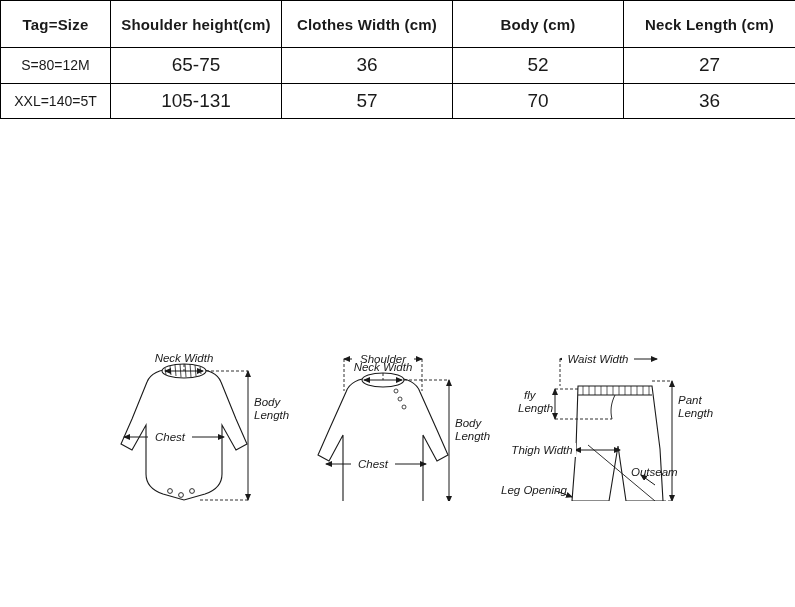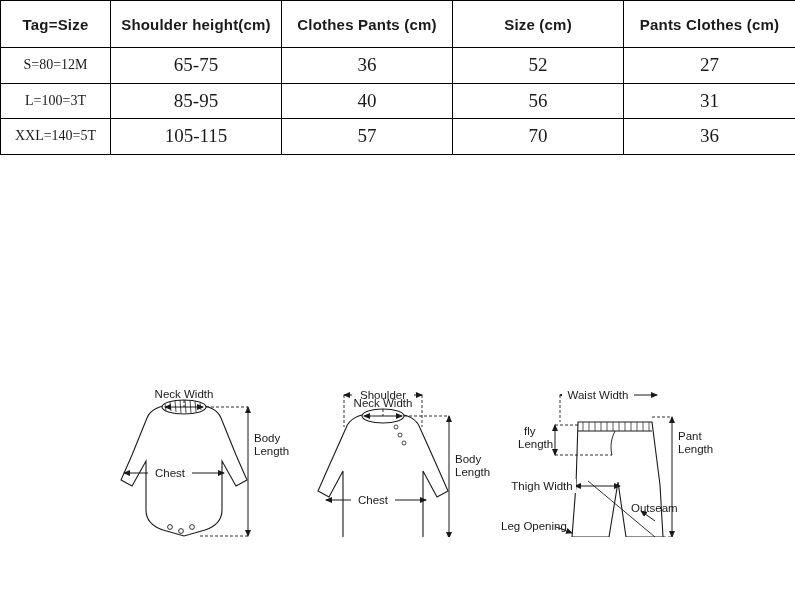--- a/index.html
+++ b/index.html
@@ -36,21 +36,20 @@
     background: #ffffff;
   }
   table.size-table thead th {
     height: 46px;
     font-size: 15px;
     font-weight: bold;
     letter-spacing: .2px;
   }
   table.size-table tbody td {
     height: 34.5px;
-    font-family: Liberation Serif, serif;
   }
   td.tagcell {
     font-size: 14px;
     font-weight: normal;
   }
   td.valcell {
     font-size: 19px;
     font-weight: normal;
   }
   col.c0 { width: 110px; }
@@ -58,20 +57,21 @@
   col.c2 { width: 171px; }
   col.c3 { width: 171px; }
   col.c4 { width: 172px; }
 
   
   #diagrams {
     position: relative;
     width: 795px;
     height: 382px;
     background: #ffffff;
+    font-style: italic;
   }
   #diagrams svg {
     display: block;
   }
   .dg-label {
     font-family: "Liberation Sans", sans-serif;
     font-size: 11.5px;
     fill: #1a1a1a;
   }
 </style>
@@ -85,43 +85,36 @@
       <col class="c0">
         <col class="c1">
         <col class="c2">
         <col class="c3">
         <col class="c4">
     </colgroup>
     <thead>
       <tr>
         <th>Tag=Size</th>
         <th>Shoulder height(cm)</th>
-        <th>Clothes Pants (cm)</th>
-        <th>Size (cm)</th>
-        <th>Pants Clothes (cm)</th>
+        <th>Clothes Width (cm)</th>
+        <th>Body (cm)</th>
+        <th>Neck Length (cm)</th>
       </tr>
     </thead>
     <tbody>
       <tr>
         <td class="tagcell">S=80=12M</td>
         <td class="valcell">65-75</td>
         <td class="valcell">36</td>
         <td class="valcell">52</td>
         <td class="valcell">27</td>
       </tr>
       <tr>
-        <td class="tagcell">L=100=3T</td>
-        <td class="valcell">85-95</td>
-        <td class="valcell">40</td>
-        <td class="valcell">56</td>
-        <td class="valcell">31</td>
-      </tr>
-      <tr>
         <td class="tagcell">XXL=140=5T</td>
-        <td class="valcell">105-115</td>
+        <td class="valcell">105-131</td>
         <td class="valcell">57</td>
         <td class="valcell">70</td>
         <td class="valcell">36</td>
       </tr>
     </tbody>
   </table>
 
   <div id="diagrams">
     <svg width="795" height="382" viewBox="0 0 795 382" xmlns="http://www.w3.org/2000/svg">
       <defs>

